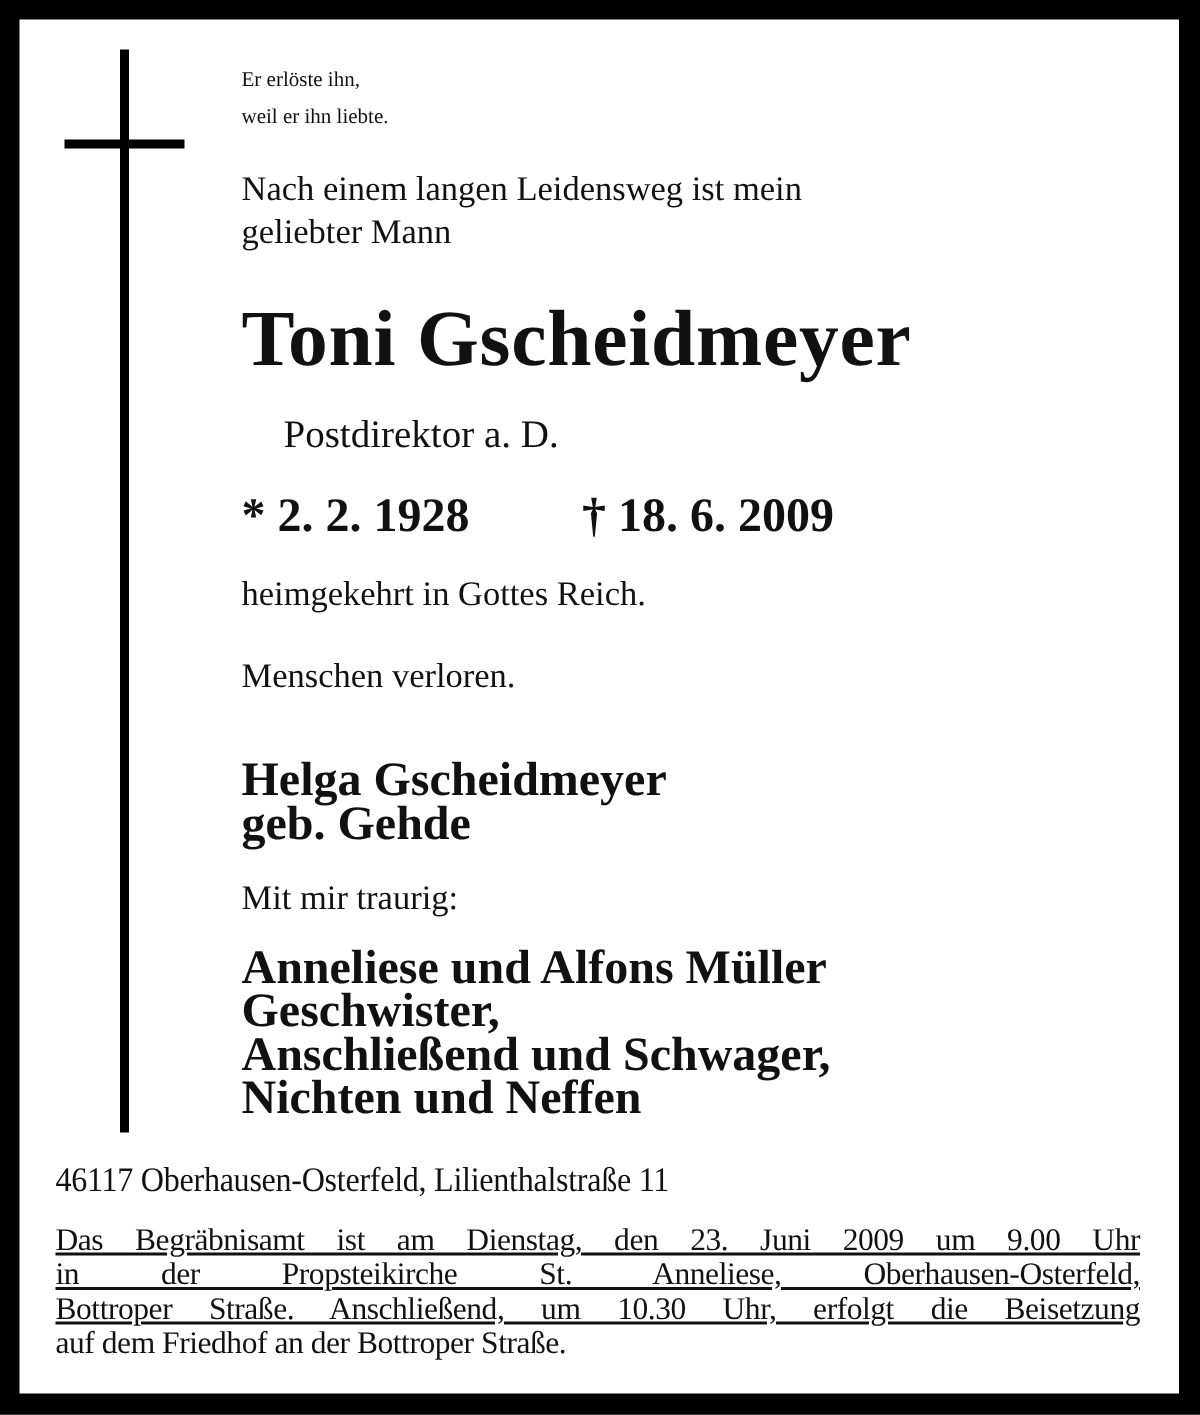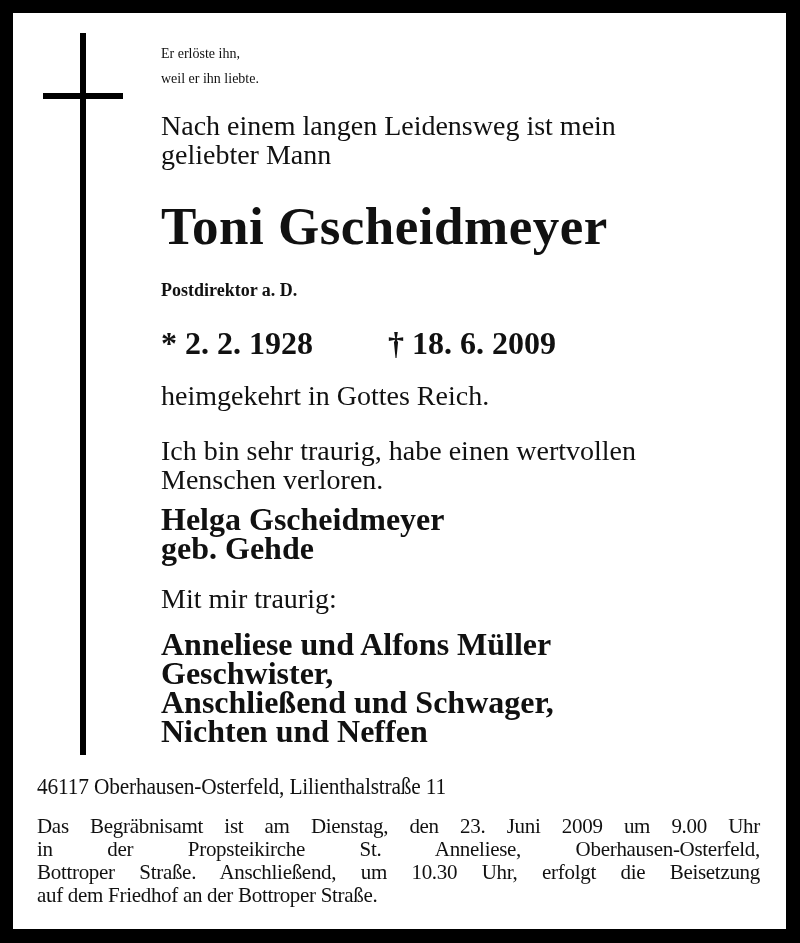--- a/index.html
+++ b/index.html
@@ -42,32 +42,33 @@
     .t {
       position: absolute;
       white-space: nowrap;
       line-height: 1;
     }
     .small {
       font-size: 14px;
       line-height: 25px;
     }
     .reg {
-      font-size: 28px;
+      font-size: 23px;
       line-height: 29px;
     }
     .name {
       font-size: 53px;
       font-weight: bold;
       letter-spacing: 0.5px;
     }
     .bold22 {
-      font-size: 18px;
-      font-weight: bold;
+      font-size: 26px;
+      font-weight: normal;
       line-height: 28px;
+      margin-left: 28px;
     }
     .bold24 {
       font-size: 32px;
       font-weight: bold;
       line-height: 29px;
     }
     .address {
       font-size: 23px;
       line-height: 26px;
       letter-spacing: -0.2px;
@@ -82,20 +83,21 @@
       font-size: 21px;
       line-height: 23px;
       text-align: justify;
       text-align-last: left;
       letter-spacing: -0.3px;
     }
     .details span { display: block; }
     .justify-line {
       text-align: justify;
       text-align-last: justify;
+      text-decoration: underline;
     }
   </style>
 </head>
 <body>
 
 <div class="page">
 
   <div>
     <div class="cross-v"></div>
     <div class="cross-h"></div>
@@ -114,21 +116,20 @@
   <div class="t name" style="left:148px; top:187px;">Toni Gscheidmeyer</div>
 
   <div class="t bold22" style="left:148px; top:263px;">Postdirektor a. D.</div>
 
   <div class="t bold24" style="left:148px; top:316px;">* 2. 2. 1928</div>
   <div class="t bold24" style="left:375px; top:316px;">† 18. 6. 2009</div>
 
   <div class="t reg" style="left:148px; top:368px;">heimgekehrt in Gottes Reich.</div>
 
   <div class="t reg" style="left:148px; top:423px;">
-    <div>Ich bin sehr traurig, habe einen wertvollen</div>
     <div>Menschen verloren.</div>
   </div>
 
   <div class="t bold24" style="left:148px; top:492px;">
     <div>Helga Gscheidmeyer</div>
     <div>geb. Gehde</div>
   </div>
 
   <div class="t reg" style="left:148px; top:571px;">Mit mir traurig:</div>
 

